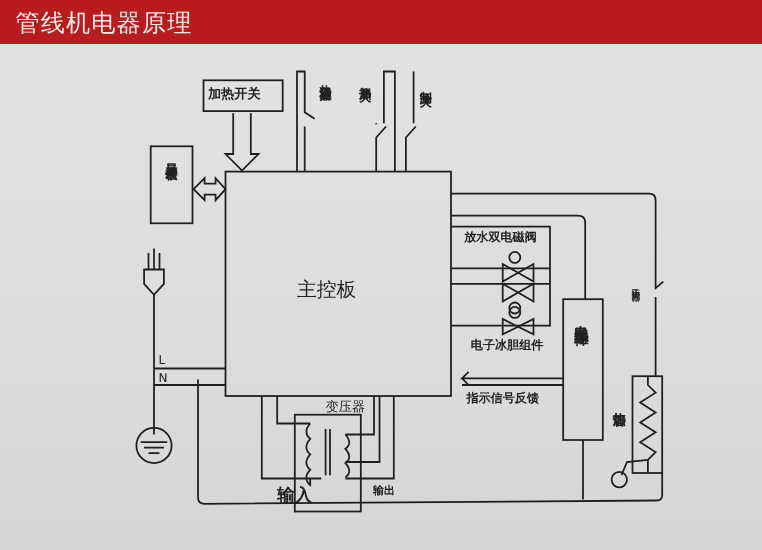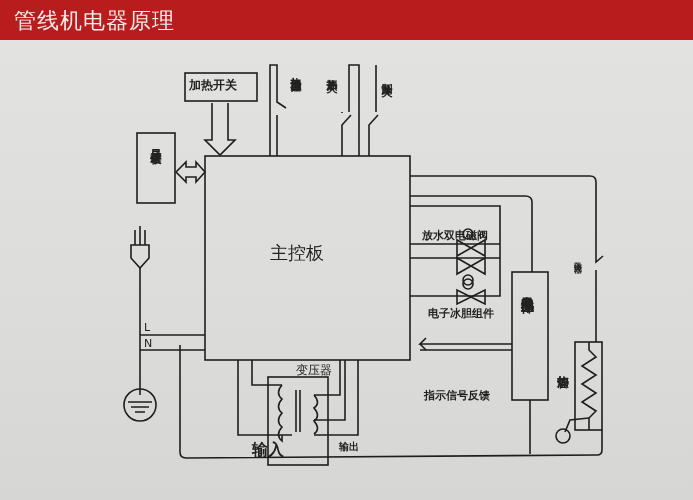--- a/index.html
+++ b/index.html
@@ -83,29 +83,29 @@
     <path d="M252 360 L252 385 L282 385"></path>
     <path d="M340 360 L340 395 L314 395"></path>
     <path d="M345 360 L345 420 L314 420"></path>
     <path d="M358 360 L358 435 L314 435"></path>
     <path d="M282 385 q-7 8 0 14 q-7 8 0 14 q-7 8 0 14 q-7 8 0 14 L282 435"></path>
     <path d="M314 395 q7 8 0 13 q7 8 0 13 q7 8 0 13"></path>
     <path d="M296 390 L296 432 M300 390 L300 432"></path>
   </g>
 </svg>
 
-<div class="lbl" style="left:270px;top:244px;font-size:18px;font-weight:normal;">主控板</div>
+<div class="lbl" style="left:270px;top:255px;font-size:18px;font-weight:normal;">主控板</div>
 <div class="lbl" style="left:189px;top:79px;font-size:12px;">加热开关</div>
 <div class="lbl vert" style="left:150px;top:140px;font-size:11px;">显示按键板</div>
 <div class="lbl vert" style="left:290px;top:68px;font-size:11px;">加热温控器</div>
 <div class="lbl vert" style="left:326px;top:70px;font-size:11px;">加热开关</div>
 <div class="lbl vert" style="left:381px;top:74px;font-size:11px;">制冷开关</div>
-<div class="lbl" style="left:422px;top:210px;font-size:11px;margin-top:20px;">放水双电磁阀</div>
+<div class="lbl" style="left:422px;top:210px;font-size:11px;">放水双电磁阀</div>
 <div class="lbl" style="left:428px;top:308px;font-size:11px;">电子冰胆组件</div>
-<div class="lbl" style="left:424px;top:356px;font-size:11px;margin-top:34px;">指示信号反馈</div>
+<div class="lbl" style="left:424px;top:356px;font-size:11px;">指示信号反馈</div>
 <div class="lbl vert" style="left:521px;top:286px;font-size:13px;">电子冰胆组件</div>
 <div class="lbl vert" style="left:573px;top:255px;font-size:8px;font-weight:normal;">防干烧温控器</div>
 <div class="lbl vert" style="left:557px;top:365px;font-size:12px;">加热管</div>
 <div class="lbl" style="left:296px;top:364px;font-size:12px;font-weight:normal;">变压器</div>
 <div class="lbl" style="left:252px;top:442px;font-size:16px;">输入</div>
 <div class="lbl" style="left:339px;top:442px;font-size:10px;text-align:center;">输出</div>
 <div class="lbl" style="left:144px;top:322px;font-size:11px;font-weight:normal;">L</div>
 <div class="lbl" style="left:144px;top:338px;font-size:11px;font-weight:normal;">N</div>
 
 </body></html>

